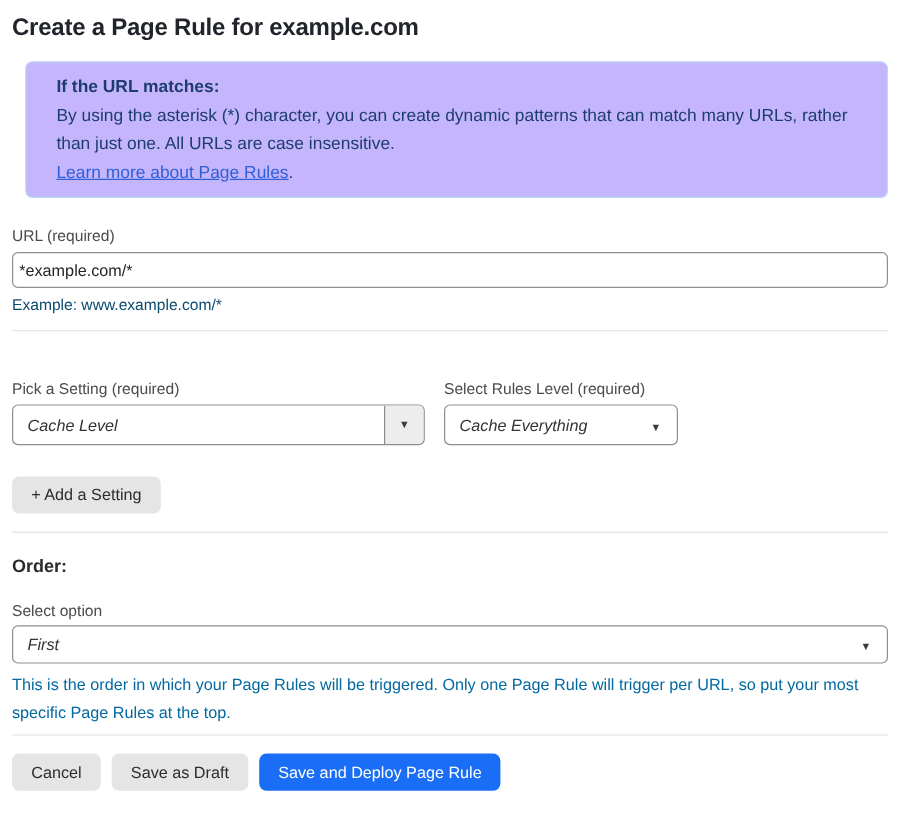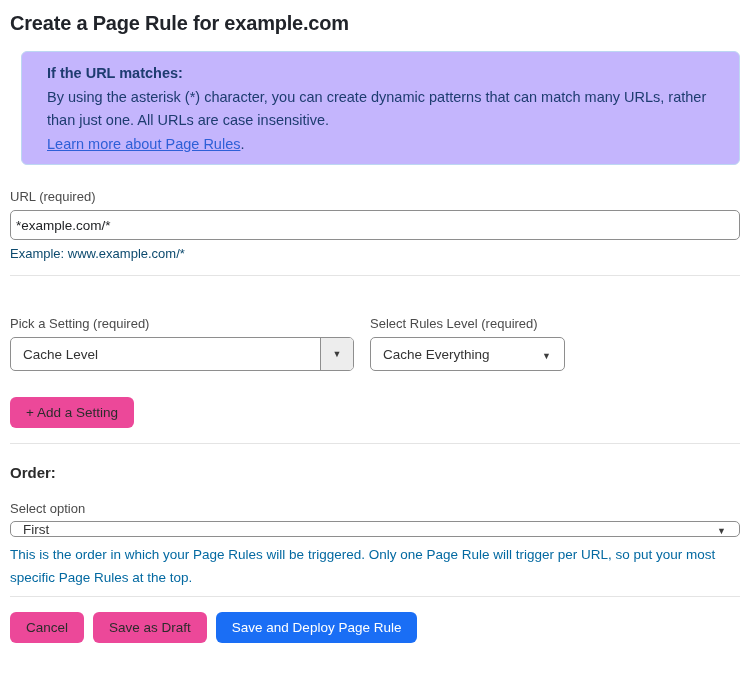--- a/index.html
+++ b/index.html
@@ -85,21 +85,21 @@
     border: 1px solid #8e8e8e;
     border-radius: 5px;
     background: #fff;
     display: flex;
     align-items: center;
     font-size: 13.5px;
     color: #333;
     cursor: pointer;
     overflow: hidden;
   }
-  .select-value { flex: 1; padding: 0 12px; white-space: nowrap; }
+  .select-value { flex: 1; padding: 0 12px; white-space: nowrap; font-style: italic; }
   .caret { font-size: 9px; color: #3c3c3c; line-height: 1; }
   .split-arrow {
     width: 33px;
     align-self: stretch;
     border-left: 1px solid #8e8e8e;
     background: #ededed;
     display: flex;
     align-items: center;
     justify-content: center;
     flex: none;
@@ -108,25 +108,25 @@
   .btn {
     font-family: inherit;
     font-size: 13.5px;
     border: none;
     border-radius: 6px;
     height: 31px;
     padding: 0 16px;
     cursor: pointer;
     white-space: nowrap;
   }
-  .btn-gray { background: #ec4899; color: #2c2c2c; }
+  .btn-gray { background: #e5e5e5; color: #2c2c2c; }
   .btn-blue { background: #1a6ef5; color: #ffffff; }
   .add-btn { margin-top: 26px; }
   .order-label { margin-top: 20px; margin-bottom: 0; }
-  .order-select { height: 16px; margin-top: 5px; }
+  .order-select { height: 32px; margin-top: 5px; }
   .help-text {
     font-size: 13.5px;
     line-height: 23px;
     color: #0369a1;
     margin: 6px 0 0;
   }
   hr.divider-tight { margin-top: 7px; }
   .actions { display: flex; gap: 9px; margin-top: 15px; }
 </style>
 </head>

